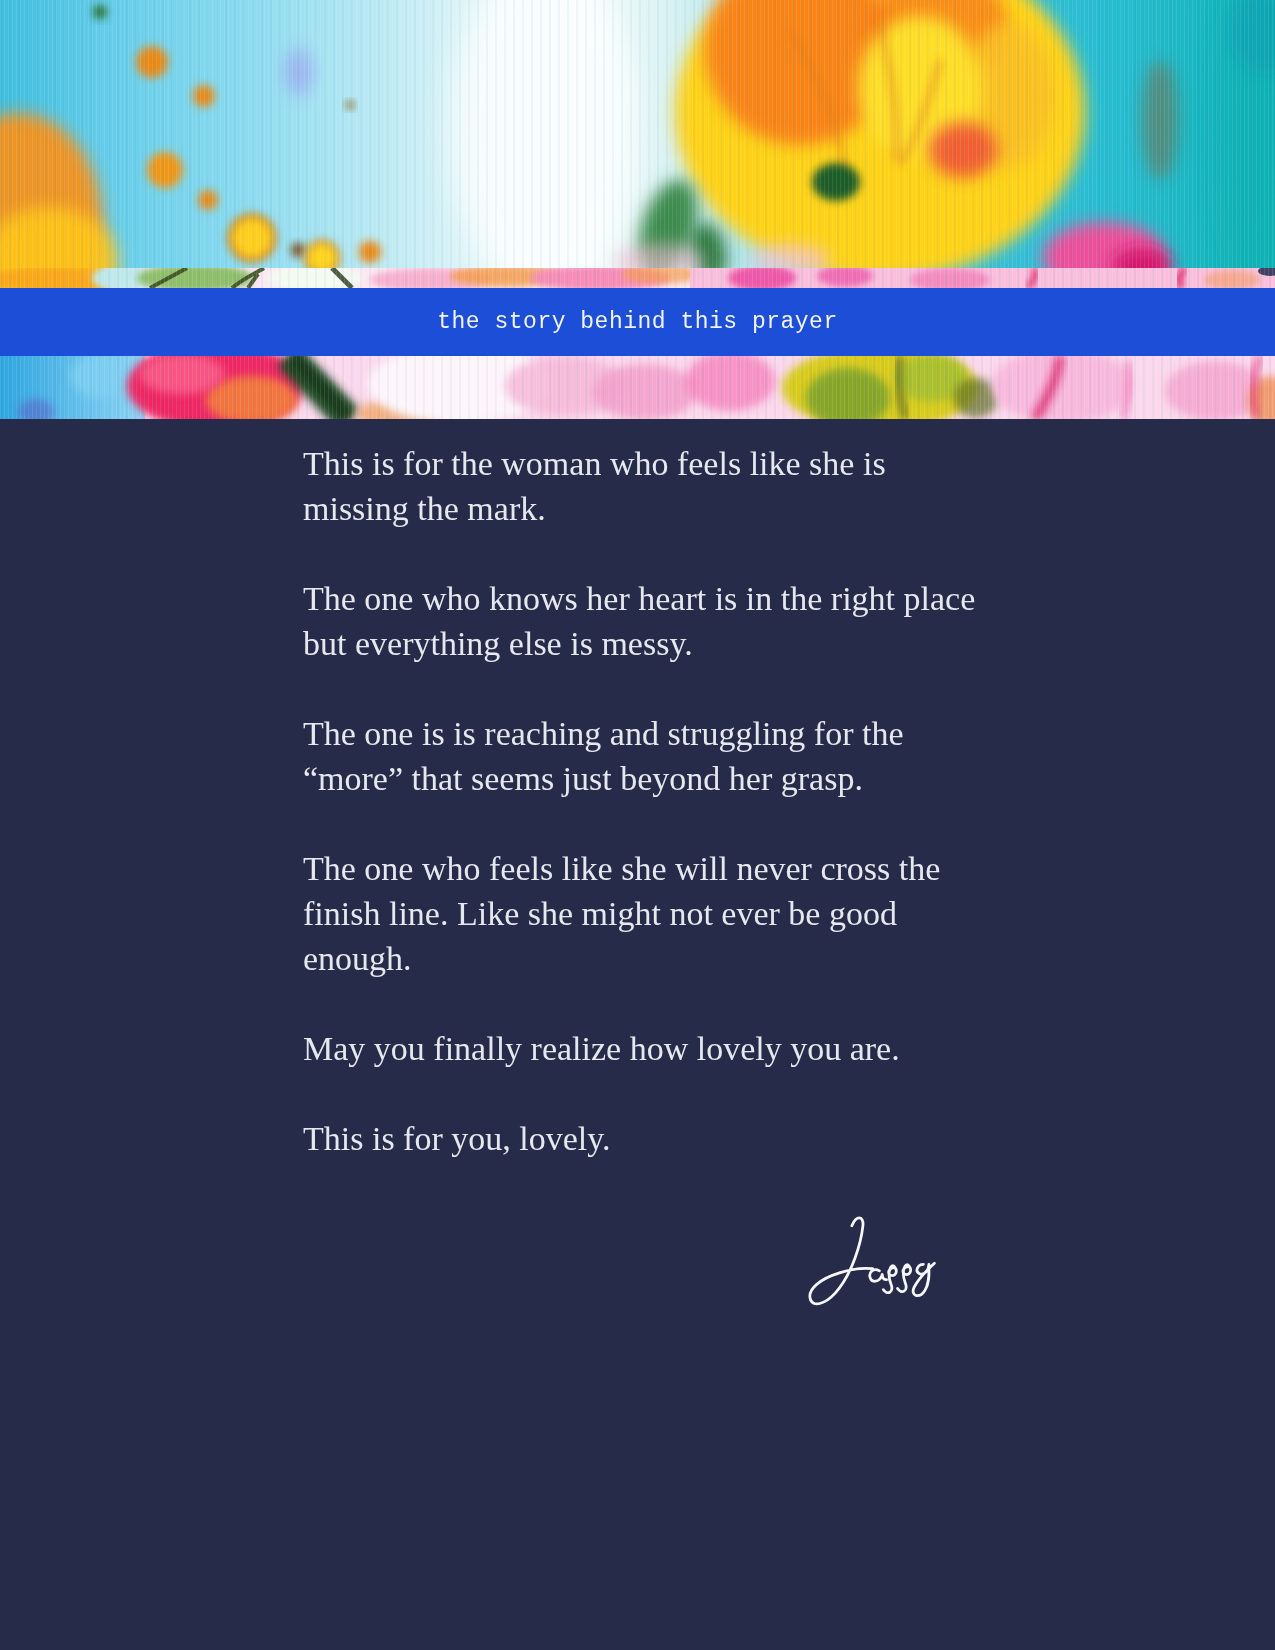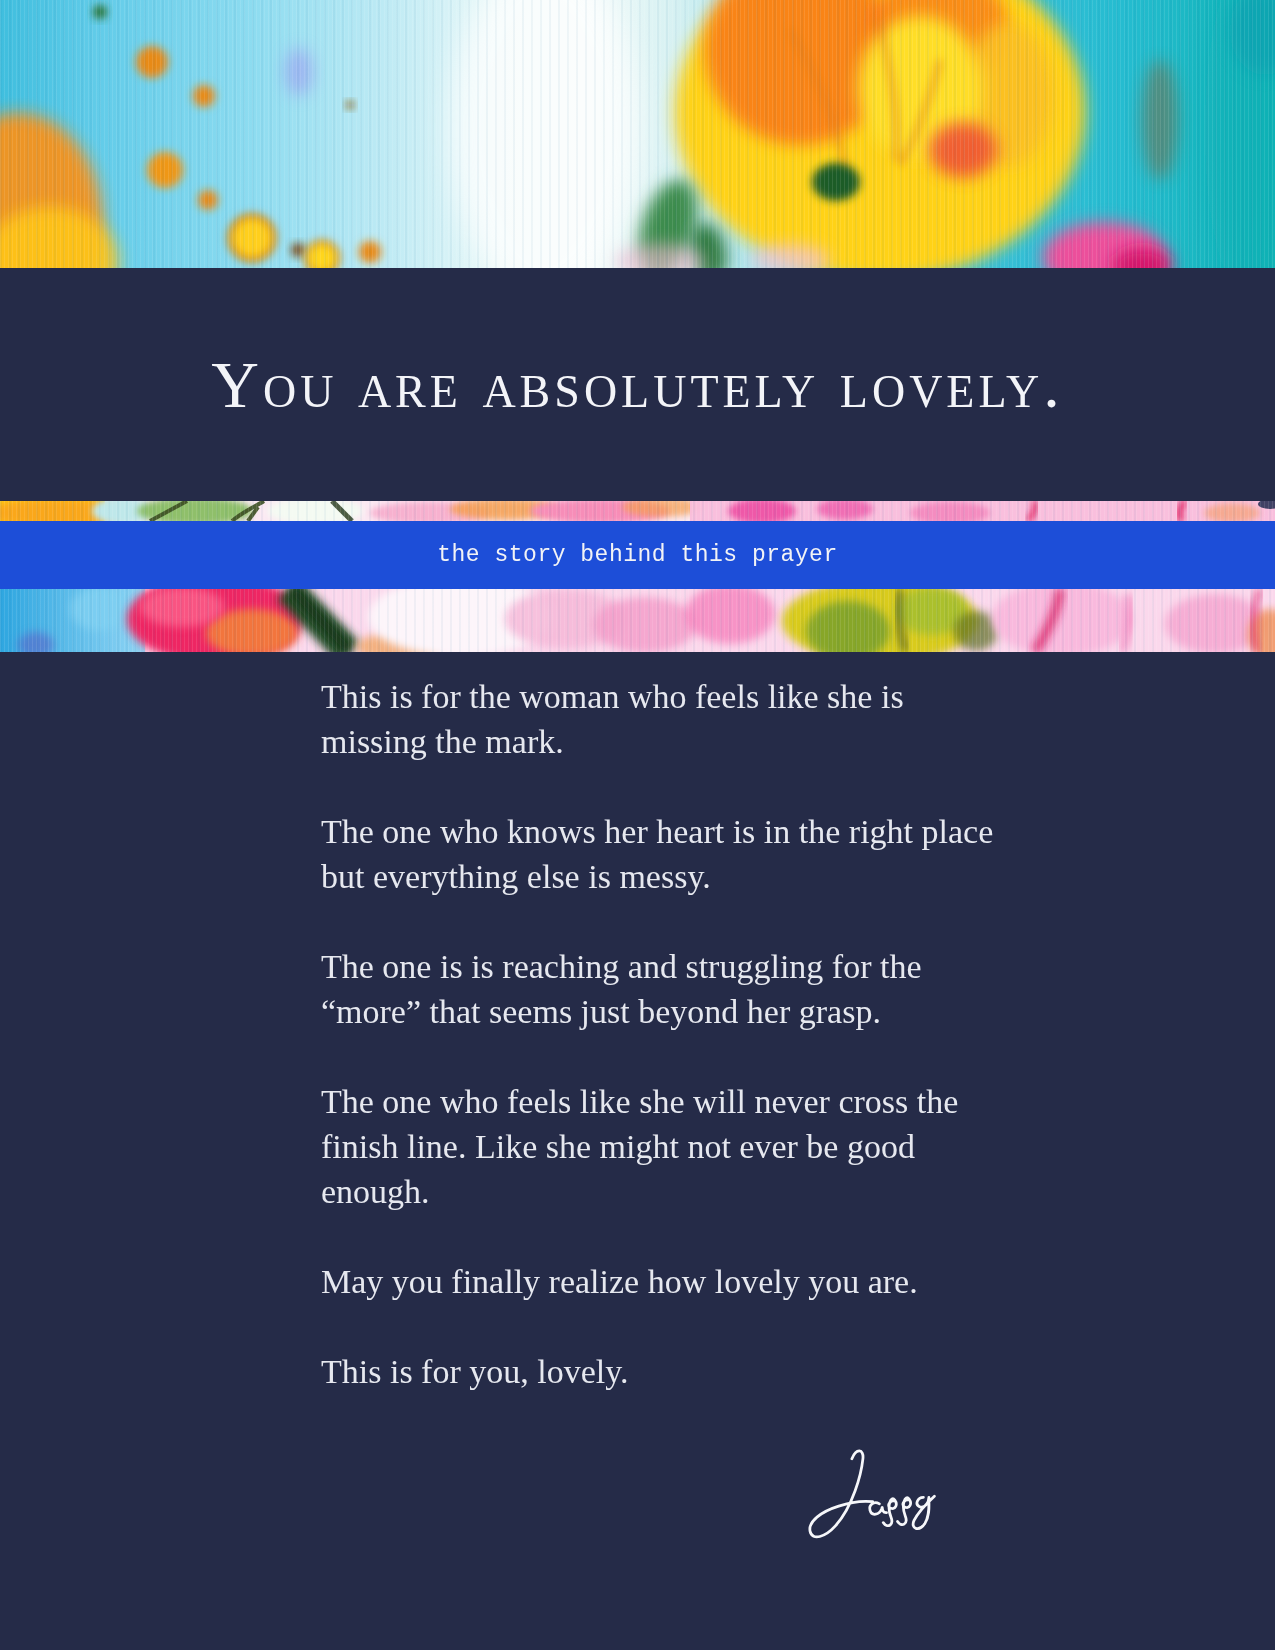--- a/index.html
+++ b/index.html
@@ -26,21 +26,21 @@
     font-variant:small-caps;color:#f3f4f8;white-space:nowrap;
   }
   .subtitle-band{height:68px;display:flex;align-items:center;justify-content:center;background:#1d4ed8;}
   .subtitle{
     font-family:"Liberation Mono",monospace;font-size:23px;letter-spacing:.5px;
     color:#f2f3f6;white-space:nowrap;
   }
   
   .content{padding:22px 0 0 303px;background:#252b48;}
   .content p{
-    margin:0 0 45px 18px;max-width:690px;
+    margin:0 0 45px 0;max-width:690px;
     font-size:34px;line-height:45px;color:#e6e8ef;font-weight:400;
   }
   .signature{margin:5px 0 0 455px;width:190px;height:110px;}
   .signature svg{display:block;width:100%;height:100%;}
   .sr-only{
     position:absolute;width:1px;height:1px;margin:-1px;padding:0;border:0;
     clip:rect(0 0 0 0);overflow:hidden;white-space:nowrap;
   }
 </style>
 </head>
@@ -106,23 +106,20 @@
 
       <ellipse cx="668" cy="228" rx="26" ry="50" fill="#3e8c4e" transform="rotate(18 668 228)" filter="url(#b8)"></ellipse>
       <ellipse cx="708" cy="252" rx="18" ry="30" fill="#2f7a40" transform="rotate(-12 708 252)" filter="url(#b8)"></ellipse>
       <ellipse cx="660" cy="262" rx="45" ry="18" fill="#f0b7cf" opacity=".6" filter="url(#b8)"></ellipse>
       <ellipse cx="790" cy="260" rx="40" ry="16" fill="#f3c3d6" opacity=".7" filter="url(#b8)"></ellipse>
       <ellipse cx="1105" cy="258" rx="62" ry="36" fill="#ec4f9b" filter="url(#b8)"></ellipse>
       <ellipse cx="1142" cy="266" rx="30" ry="18" fill="#d6176c" filter="url(#b8)"></ellipse>
     </svg>
   </div>
 
-  <div class="title-band">
-    <h1 class="page-title">You are absolutely lovely.</h1>
-  </div>
 
   <div class="art strip1">
     <svg viewBox="0 0 1275 20" preserveAspectRatio="none">
       <defs>
           <filter id="s1b" x="-30%" y="-200%" width="160%" height="500%">
             <feGaussianBlur stdDeviation="3"></feGaussianBlur>
           </filter>
         </defs>
       <rect width="1275" height="20" fill="#fbe8f2"></rect>
       <rect x="0" width="105" height="20" fill="#ffc714"></rect>

